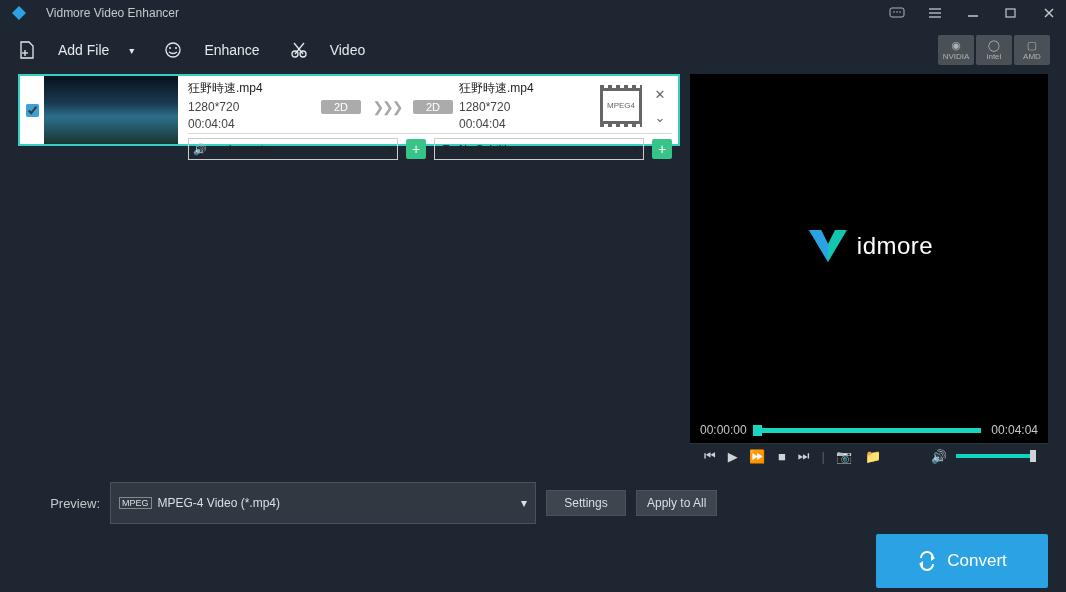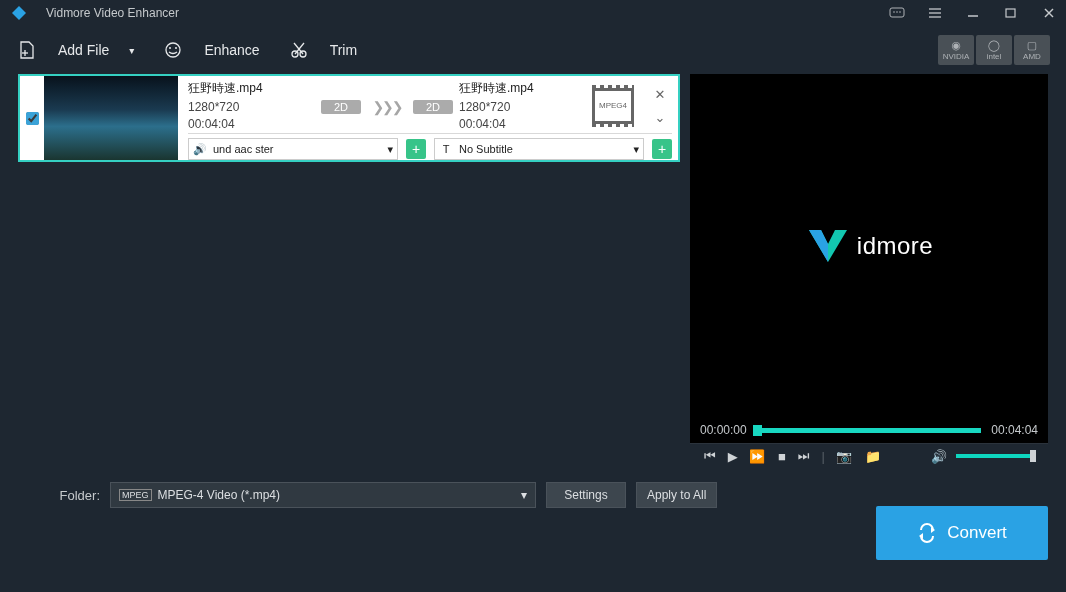--- a/index.html
+++ b/index.html
@@ -9,36 +9,36 @@
 .title { font-size: 12px; color: #c5c9cc; }
 .title-spacer { flex: 1; }
 .win-btn { width: 26px; height: 20px; display: inline-flex; align-items: center; justify-content: center; cursor: pointer; }
 .toolbar { height: 48px; display: flex; align-items: center; padding: 0 16px; gap: 28px; }
 .tool-btn { display: flex; align-items: center; gap: 20px; color: #e6e8ea; font-size: 14px; cursor: pointer; }
 .tool-icon { width: 22px; height: 22px; display: inline-flex; align-items: center; justify-content: center; }
 .gpu-badges { margin-left: auto; display: flex; gap: 2px; }
 .gpu-badge { width: 36px; height: 30px; background: #495056; border-radius: 2px; display: flex; flex-direction: column; align-items: center; justify-content: center; font-size: 8px; color: #aeb2b6; cursor: pointer; }
 .main { display: flex; padding: 0 18px; gap: 10px; height: 398px; }
 .file-list { width: 662px; }
-.file-item { background: #fff; border: 2px solid #35d0c2; display: flex; align-items: stretch; height: 88px; color: #222; }
+.file-item { background: #fff; border: 2px solid #35d0c2; display: flex; align-items: stretch; height: 72px; color: #222; }
 .check-col { width: 24px; display: flex; align-items: center; justify-content: center; }
 .check-col input { accent-color: #3ba3d8; }
 .thumb { width: 134px; background: #111 center/cover no-repeat; }
 .thumb-inner { width: 100%; height: 100%; background: linear-gradient(180deg, #08121c 0%, #1a3a50 40%, #2c6f8c 60%, #1a3530 100%); position: relative; }
 .file-meta { flex: 1; display: grid; grid-template-columns: 1fr 40px 40px 40px 1fr 50px 24px; grid-template-rows: auto auto auto 1fr; padding: 4px 6px 4px 10px; column-gap: 6px; row-gap: 2px; align-items: center; }
 .src-name, .dst-name { grid-row: 1; font-size: 12px; }
 .src-res, .dst-res { grid-row: 2; font-size: 12px; color: #444; }
 .src-dur, .dst-dur { grid-row: 3; font-size: 12px; color: #444; }
 .src-name, .src-res, .src-dur { grid-column: 1; }
 .dst-name, .dst-res, .dst-dur { grid-column: 5; }
 .badge2d { background: #ababab; color: #fff; font-size: 11px; padding: 1px 4px; border-radius: 2px; text-align: center; }
 .badge2d.a { grid-column: 2; grid-row: 2; }
 .badge2d.b { grid-column: 4; grid-row: 2; }
 .arrows { grid-column: 3; grid-row: 2; color: #a6a6a6; font-size: 14px; text-align: center; letter-spacing: -2px; }
-.fmt-icon { grid-column: 6; grid-row: 1 / span 3; display: flex; align-items: center; justify-content: flex-start; }
+.fmt-icon { grid-column: 6; grid-row: 1 / span 3; display: flex; align-items: center; justify-content: flex-end; }
 .fmt-icon-sq { width: 42px; height: 36px; border: 3px solid #666; display:flex; align-items:center; justify-content:center; font-size:8px; color:#666; position:relative; }
 .fmt-icon-sq::before, .fmt-icon-sq::after { content:""; position:absolute; left:-3px; right:-3px; height:3px; background:repeating-linear-gradient(90deg,#666 0 4px,transparent 4px 8px); }
 .fmt-icon-sq::before { top:-6px; } .fmt-icon-sq::after { bottom:-6px; }
 .close-down { grid-column: 7; grid-row: 1 / span 3; display:flex; flex-direction:column; gap:8px; align-items:center; }
 .close-x, .down-v { font-size: 13px; color: #666; cursor: pointer; }
 .bottom-row { grid-column: 1 / -1; grid-row: 4; border-top: 1px solid #d9d9d9; display:flex; align-items:center; padding: 4px 0 0 0; gap: 8px; }
 .dd { border: 1px solid #ccc; height: 22px; display:flex; align-items:center; padding: 0 4px; gap: 6px; font-size: 11px; flex: 1; }
 .dd-icon { width: 14px; text-align:center; }
 .plus { width: 20px; height: 20px; background:#37c489; color:#fff; display:flex;align-items:center;justify-content:center; font-size:14px; border-radius:2px; cursor:pointer; }
 .preview { width: 358px; background: #000; display: flex; flex-direction: column; }
@@ -52,27 +52,27 @@
 .bar { flex:1; height: 5px; background:#18d7c1; position:relative; }
 .bar-handle { position:absolute; left:-4px; top:-3px; width:9px; height:11px; background:#18d7c1; }
 .controls { display:flex; align-items:center; gap:12px; padding: 4px 12px 8px 14px; border-top:1px solid #2b333c; background:#1e2731; }
 .ctrl { color:#cfd3d6; font-size:13px; cursor:pointer; }
 .vol { margin-left:auto; display:flex; align-items:center; gap:8px; }
 .vol-bar { width: 80px; height:4px; background:#0ed7c0; position:relative; }
 .vol-handle { position:absolute; right:0; top:-4px; width:6px; height:12px; background:#cfd3d6; }
 .bottom { padding: 10px 18px 14px 18px; display:flex; flex-direction:column; gap:10px; }
 .row { display:flex; align-items:center; gap:10px; }
 .label { width: 82px; font-size: 13px; text-align:right; }
-.select, .input { background:#303941; border:1px solid #4a525a; height:26px; display:flex; align-items:center; padding:0 8px; color:#dcdfe2; font-size:12px; }
+.select, .input { background:#303941; border:1px solid #4a525a; height:42px; display:flex; align-items:center; padding:0 8px; color:#dcdfe2; font-size:12px; }
 .select { flex:1; justify-content:space-between; cursor:pointer; }
 .input { flex:1; }
 .btn { background:#3d464e; border:1px solid #4a525a; height:26px; padding:0 10px; display:flex; align-items:center; justify-content:center; color:#dcdfe2; font-size:12px; cursor:pointer; min-width:80px; }
 .merge { display:flex; align-items:center; gap:6px; font-size:12px; }
 .merge input { accent-color:#888; }
-.convert { position:absolute; right:18px; bottom:32px; width:172px; height:54px; background:#2aa2e4; display:flex; align-items:center; justify-content:center; gap:10px; color:#fff; font-size:17px; cursor:pointer; border-radius:2px; }
+.convert { position:absolute; right:18px; bottom:4px; width:172px; height:54px; background:#2aa2e4; display:flex; align-items:center; justify-content:center; gap:10px; color:#fff; font-size:17px; cursor:pointer; border-radius:2px; }
 </style>
 </head>
 <body>
 
 <div class="titlebar">
   <span class="logo-icon">
     <svg width="16" height="16">
         <polygon points="8,1 15,8 8,15 1,8" fill="#2aa2e4"></polygon>
       </svg>
   </span>
@@ -136,21 +136,21 @@
   </div>
   <div class="tool-btn">
     <span class="tool-icon">
         <svg width="20" height="20">
           <circle cx="6" cy="14" r="3" fill="none" stroke="#e6e8ea" stroke-width="1.3"></circle>
           <circle cx="14" cy="14" r="3" fill="none" stroke="#e6e8ea" stroke-width="1.3"></circle>
           <line x1="6" y1="14" x2="15" y2="3" stroke="#e6e8ea" stroke-width="1.3"></line>
           <line x1="14" y1="14" x2="5" y2="3" stroke="#e6e8ea" stroke-width="1.3"></line>
         </svg>
       </span>
-    <span>Trim</span>
+    <span>Video</span>
   </div>
   <div class="gpu-badges">
     <div class="gpu-badge">
         <span style="font-size:11px">◉</span>
         <span>NVIDIA</span>
       </div>
     <div class="gpu-badge">
         <span style="font-size:11px">◯</span>
         <span>intel</span>
       </div>
@@ -238,21 +238,21 @@
         <div class="vol-bar">
             <div class="vol-handle"></div>
           </div>
       </div>
     </div>
   </div>
 </div>
 
 <div class="bottom">
   <div class="row">
-    <span class="label">Folder:</span>
+    <span class="label">Preview:</span>
     <div class="select" style="max-width:426px;">
       <span style="display:flex;align-items:center;gap:6px;">
           <span style="border:1px solid #888;padding:0 2px;font-size:9px;">MPEG</span>
           <span>MPEG-4 Video (*.mp4)</span>
         </span>
       <span>▾</span>
     </div>
     <div class="btn">
         <span>Settings</span>
       </div>

